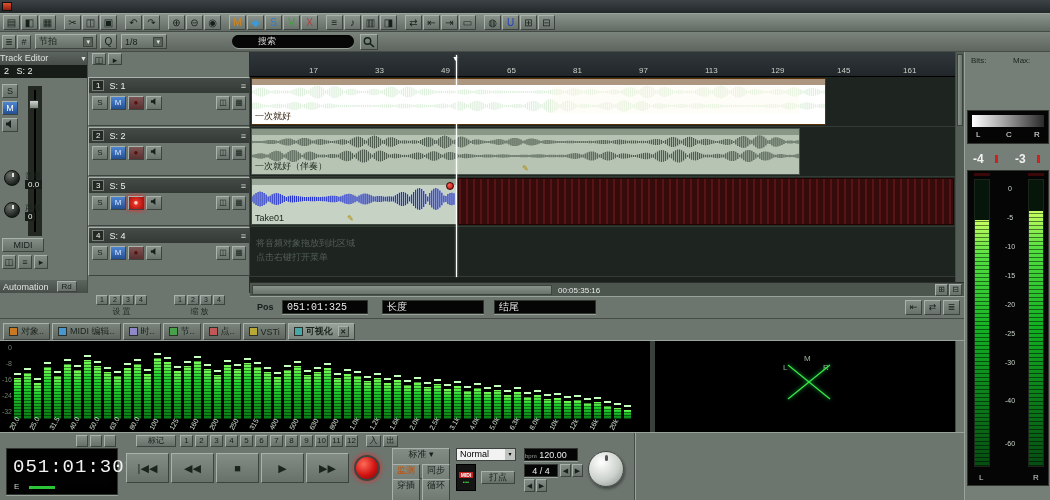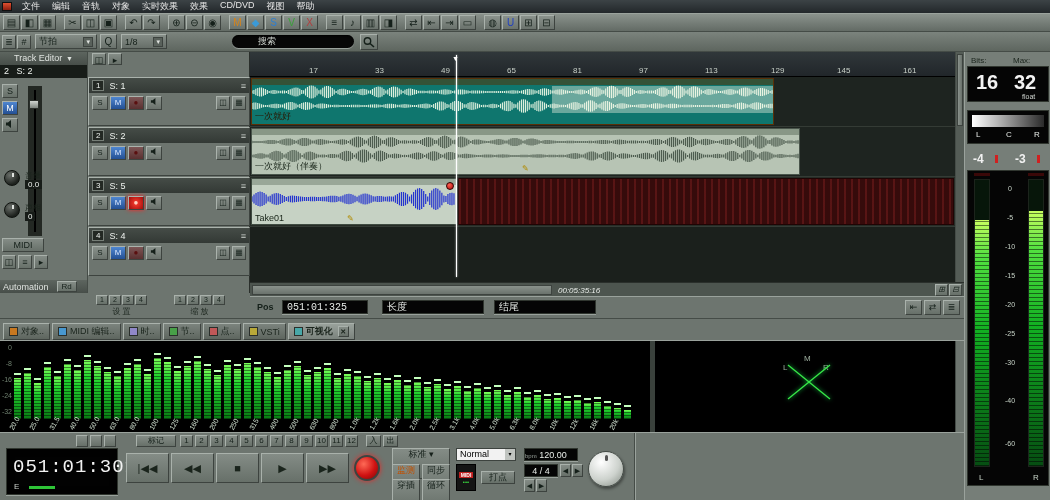--- a/index.html
+++ b/index.html
@@ -32,21 +32,21 @@
   .dd{height:15px;display:inline-flex;align-items:center;padding:0 3px;margin:0 3px;min-width:62px;
       background:linear-gradient(#858d87,#666e68);border:1px solid;border-color:#aab2ac #3d433f #3d433f #aab2ac;}
   .dd .ddarrow{margin-left:auto;font-size:7px;background:#59615b;border:1px solid #3d433f;padding:0 2px;color:#dfe3df;}
   .ddn{min-width:46px;}
   .searchpill{margin-left:62px;width:122px;height:13px;border-radius:7px;background:#070707;color:#cfd4cf;
               font-size:9px;line-height:13px;padding-left:26px;box-shadow:inset 0 1px 2px #000, 0 1px 0 #9aa29c;}
   .magbtn{width:18px;height:16px;margin-left:6px;position:relative;}
   
   #sidebar{position:absolute;left:0;top:52px;width:88px;height:241px;background:#6d756f;border-right:1px solid #454c47;}
   .panhead{position:absolute;left:0;top:0;width:100%;height:13px;background:linear-gradient(#5d655f,#474e49);
-           color:#dfe3df;font-size:9px;line-height:13px;padding:0 14px;display:flex;}
+           color:#dfe3df;font-size:9px;line-height:13px;padding:0 0;display:flex;}
   .panhead .arr{margin-left:auto;font-size:7px;}
   .currow{position:absolute;left:0;top:13px;width:100%;height:13px;background:#171c18;color:#eef2ee;
           font-size:9px;line-height:13px;padding-left:4px;}
   .sbtn{position:absolute;width:16px;height:14px;font-size:9px;line-height:12px;text-align:center;}
   .sbtn-m{background:linear-gradient(#4f86d0,#245094)!important;color:#fff;}
   .fader{position:absolute;left:28px;top:34px;width:14px;height:150px;background:#232823;border:1px solid #11;
          border-color:#3d433f #aab2ac #aab2ac #3d433f;}
   .fader .slot{position:absolute;left:6px;top:4px;bottom:4px;width:2px;background:#000;}
   .fader .handle{position:absolute;left:1px;top:14px;width:10px;height:9px;background:linear-gradient(#cfd4cf,#7e867f);border:1px solid #2a2f2b;}
   .knob{position:absolute;width:16px;height:16px;border-radius:50%;background:radial-gradient(circle at 35% 30%,#6a6f6a,#1d211d 70%);border:1px solid #0e120e;}
@@ -71,39 +71,39 @@
   .thb-r.rec-on{background:radial-gradient(circle,#ff4030,#a00c0c);color:#ffd0c0;box-shadow:0 0 4px #f22;}
   .thspace{flex:1;}
   .thsm{width:14px;}
   
   #arrange{position:absolute;left:250px;top:52px;width:705px;height:230px;background:#1b201c;overflow:hidden;}
   .ruler{position:absolute;left:0;top:0;width:100%;height:25px;background:linear-gradient(#30373a,#21262a);border-bottom:1px solid #000;}
   .tick{position:absolute;bottom:1px;font-size:8px;color:#c8d0c8;}
   .lane{position:absolute;left:0;width:100%;height:50px;background:#1e2420;border-bottom:1px solid #343b35;}
   .clip{position:absolute;left:1px;top:1px;height:47px;overflow:hidden;}
   .clip .cap{height:6px;background:rgba(90,45,0,.5);}
-  .clip-orange{width:523px;background:#0f766e;border:1px solid #5a3008;}
+  .clip-orange{width:575px;background:#ffffff;border:1px solid #5a3008;}
   .clip-pale{width:549px;background:#b7c4b4;border:1px solid #49554b;}
   .clip-pale .cap{background:rgba(50,70,50,.35);}
   .clip-take{width:206px;background:#c6d2c4;border:1px solid #404c42;}
   .clip-label{position:absolute;left:3px;bottom:1px;font-size:9px;color:#2a1600;}
   .clip-pale .clip-label,.clip-take .clip-label{color:#182418;}
   .clip-hl{position:absolute;left:300px;top:7px;width:247px;bottom:11px;background:rgba(255,250,235,.38);}
   svg.wave{display:block;width:100%;height:14px;}
   .recregion{position:absolute;left:208px;top:1px;width:496px;height:47px;background:#360b0b;
              background-image:repeating-linear-gradient(90deg,rgba(140,35,35,.4) 0 2px,transparent 2px 7px);border:1px solid #200404;}
   .recdot{position:absolute;left:196px;top:5px;width:8px;height:8px;border-radius:50%;
           background:radial-gradient(circle at 35% 30%,#ff6050,#b00c0c);border:1px solid #300;}
   .hinttext{position:absolute;left:6px;top:9px;font-size:9px;color:#525f55;line-height:14px;}
   .playhead{position:absolute;left:206px;top:3px;bottom:5px;width:1px;background:#fff;box-shadow:0 0 2px #fff;z-index:6;}
   .phmark{position:absolute;left:202px;top:3px;font-size:7px;color:#fff;z-index:7;}
   
   #vscroll{position:absolute;left:955px;top:52px;width:9px;height:230px;background:#545c56;border-left:1px solid #454c47;}
   #vscroll .vh{position:absolute;left:1px;top:2px;width:6px;height:72px;background:linear-gradient(90deg,#8a928c,#6a726c);border:1px solid #3d433f;}
-  #scrollrow{position:absolute;left:250px;top:282px;width:714px;height:14px;background:#4d554f;border-top:1px solid #2a2f2b;font-style:italic;}
+  #scrollrow{position:absolute;left:250px;top:282px;width:714px;height:14px;background:#4d554f;border-top:1px solid #2a2f2b;}
   #scrollrow .hh{position:absolute;left:2px;top:2px;width:300px;height:10px;background:linear-gradient(#8a928c,#6a726c);border:1px solid #3d433f;}
   .scrolltime{position:absolute;left:308px;top:3px;font-size:8px;color:#e8ece8;}
   .scrbtn{position:absolute;top:1px;width:13px;height:12px;font-size:8px;line-height:10px;text-align:center;}
   
   #leftgroups{position:absolute;left:88px;top:293px;width:162px;height:25px;background:#6d756f;}
   .numgrp{position:absolute;top:2px;}
   .numgrp .row{display:flex;gap:1px;}
   .nbtn{width:12px;height:10px;font-size:7px;line-height:8px;text-align:center;}
   .nlabel{font-size:8px;text-align:center;color:#1a241c;margin-top:1px;}
   #posrow{position:absolute;left:250px;top:296px;width:714px;height:22px;background:#6d756f;border-top:1px solid #9aa29c;}
@@ -176,31 +176,20 @@
   .mscale{position:absolute;left:26px;width:32px;text-align:center;font-size:7px;color:#c8d4c8;}
   .mbot{position:absolute;bottom:3px;font-size:8px;color:#c8d4c8;}
 </style>
 </head>
 <body>
 
 <div id="app">
 
   <div class="menubar">
     <span class="appicon"></span>
-    <span id="menu-items" style="display:flex;">
-        <span class="menu-item">文件</span>
-        <span class="menu-item">编辑</span>
-        <span class="menu-item">音轨</span>
-        <span class="menu-item">对象</span>
-        <span class="menu-item">实时效果</span>
-        <span class="menu-item">效果</span>
-        <span class="menu-item">CD/DVD</span>
-        <span class="menu-item">视图</span>
-        <span class="menu-item">帮助</span>
-      </span>
   </div>
 
   <div class="toolbar1" id="tb1">
       <div class="tbgroup">
         <span class="tbbtn">▤</span>
         <span class="tbbtn">◧</span>
         <span class="tbbtn">▦</span>
       </div>
       <div class="tbgroup">
         <span class="tbbtn">✂</span>
@@ -413,20 +402,26 @@
         <div class="cap" style="background:rgba(50,70,50,.3)"></div>
         <svg class="wave" style="color:#2433cf;height:28px" viewBox="0 0 202 28" preserveAspectRatio="none">
             <path d="M0 11.2L0 16.8M2 9.4L2 18.6M4 7.9L4 20.1M6 7.0L6 21.0M8 6.6L8 21.4M10 7.0L10 21.0M12 8.1L12 19.9M14 9.6L14 18.4M16 11.4L16 16.6M18 10.7L18 17.3M20 9.3L20 18.7M22 8.4L22 19.6M24 8.1L24 19.9M26 8.3L26 19.7M28 8.9L28 19.1M30 9.9L30 18.1M32 10.9L32 17.1M34 11.9L34 16.1M36 11.2L36 16.8M38 10.8L38 17.2M40 10.6L40 17.4M42 10.7L42 17.3M44 11.0L44 17.0M46 11.3L46 16.7M48 11.6L48 16.4M50 11.8L50 16.2M52 11.9L52 16.1M54 11.9L54 16.1M56 11.9L56 16.1M58 11.8L58 16.2M60 11.8L60 16.2M62 11.8L62 16.2M64 11.9L64 16.1M66 11.9L66 16.1M68 11.9L68 16.1M70 11.8L70 16.2M72 11.7L72 16.3M74 11.4L74 16.6M76 11.1L76 16.9M78 10.8L78 17.2M80 10.7L80 17.3M82 10.8L82 17.2M84 11.1L84 16.9M86 11.7L86 16.3M88 11.3L88 16.7M90 10.4L90 17.6M92 9.6L92 18.4M94 9.0L94 19.0M96 8.8L96 19.2M98 9.0L98 19.0M100 9.7L100 18.3M102 10.7L102 17.3M104 11.8L104 16.2M106 10.6L106 17.4M108 9.5L108 18.5M110 8.8L110 19.2M112 8.5L112 19.5M114 8.7L114 19.3M116 9.4L116 18.6M118 10.3L118 17.7M120 11.3L120 16.7M122 11.6L122 16.4M124 11.1L124 16.9M126 10.9L126 17.1M128 11.0L128 17.0M130 11.5L130 16.5M132 11.8L132 16.2M134 11.4L134 16.6M136 11.3L136 16.7M138 11.6L138 16.4M140 11.4L140 16.6M142 10.3L142 17.7M144 9.0L144 19.0M146 7.8L146 20.2M148 7.1L148 20.9M150 7.0L150 21.0M152 7.7L152 20.3M154 9.3L154 18.7M156 11.6L156 16.4M158 9.6L158 18.4M160 6.9L160 21.1M162 4.7L162 23.3M164 3.4L164 24.6M166 3.1L166 24.9M168 4.1L168 23.9M170 6.1L170 21.9M172 9.1L172 18.9M174 11.4L174 16.6M176 8.1L176 19.9M178 5.4L178 22.6M180 3.7L180 24.3M182 3.1L182 24.9M184 3.8L184 24.2M186 5.4L186 22.6M188 7.8L188 20.2M190 10.4L190 17.6M192 10.9L192 17.1M194 9.0L194 19.0M196 8.0L196 20.0M198 7.8L198 20.2M200 8.3L200 19.7" stroke="currentColor" stroke-width="1.2" fill="none"></path>
           </svg>
         <div class="clip-label">Take01</div>
         <span style="position:absolute;left:95px;bottom:1px;font-size:8px;color:#b08a00">✎</span>
       </div>
       <div class="recregion"></div>
       <span class="recdot"></span>
     </div>
+    <div class="lane" style="top:175px">
+      <div class="hinttext">
+        <div>将音频对象拖放到此区域</div>
+        <div>点击右键打开菜单</div>
+      </div>
+    </div>
     <div class="playhead"></div>
   </div>
 
   <div id="vscroll">
       <span class="vh"></span>
     </div>
   <div id="scrollrow">
     <span class="hh"></span>
     <span class="scrolltime">00:05:35:16</span>
     <span class="scrbtn raised" style="right:16px">⊞</span>
@@ -745,25 +740,20 @@
     <span class="b raised" style="position:absolute;left:524px;top:46px;width:11px;height:13px;font-size:7px;line-height:11px;text-align:center">◀</span>
     <span class="b raised" style="position:absolute;left:536px;top:46px;width:11px;height:13px;font-size:7px;line-height:11px;text-align:center">▶</span>
 
     <span class="bigknob"></span>
     <span class="seam"></span>
   </div>
 
   <div id="meterpanel">
     <span class="mlabel" style="left:6px;top:4px">Bits:</span>
     <span class="mlabel" style="left:48px;top:4px">Max:</span>
-    <div class="blackpan" style="left:2px;top:14px;width:82px;height:36px">
-      <span class="bignum" style="left:8px;top:4px">16</span>
-      <span class="bignum" style="left:46px;top:4px">32</span>
-      <span style="position:absolute;left:54px;top:26px;font-size:7px;color:#cfd4cf">float</span>
-    </div>
     <div class="blackpan" style="left:2px;top:58px;width:82px;height:34px">
       <div class="lcrgrad"></div>
       <span id="lcr"><span class="lcrl" style="left: 8px;">L</span><span class="lcrl" style="left: 38px;">C</span><span class="lcrl" style="left: 66px;">R</span></span>
     </div>
     <div style="position:absolute;left:0;top:100px;width:86px;height:16px">
       <span class="peakv" style="left:8px">-4</span>
       <span class="peakr" style="left:30px"></span>
       <span class="peakv" style="left:50px">-3</span>
       <span class="peakr" style="left:72px"></span>
     </div>

